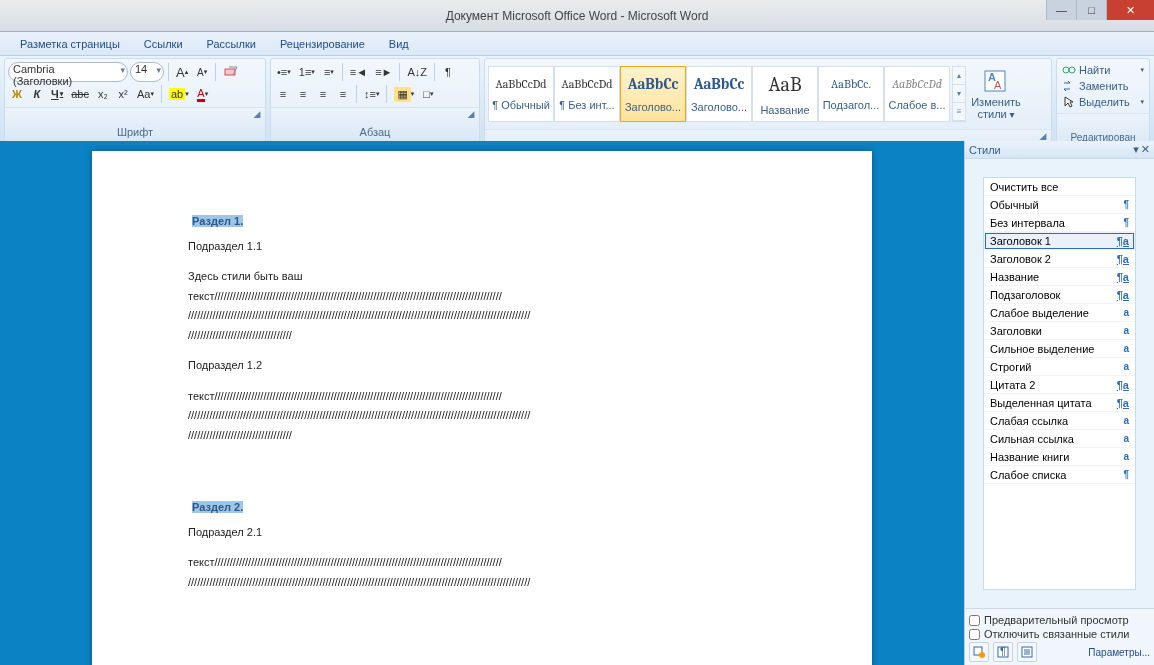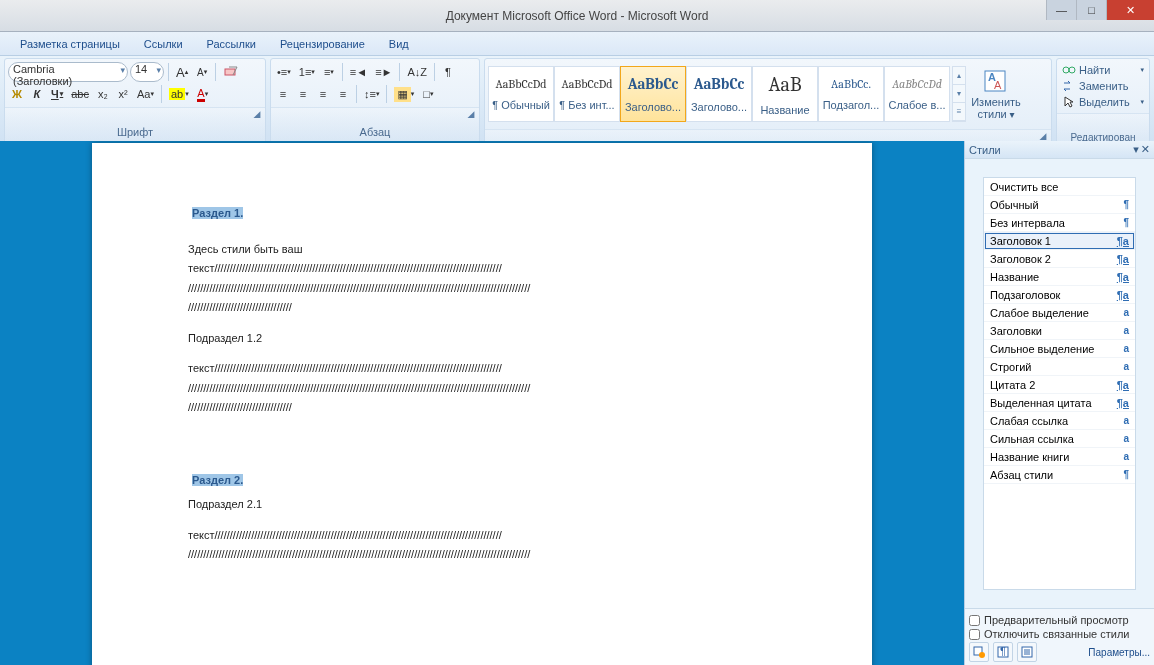--- a/index.html
+++ b/index.html
@@ -28,21 +28,21 @@
 .gitem.sel-item{border:1.5px solid #f2a71b;background:linear-gradient(#fff2ce,#ffe39b)}
 .gsamp{font-family:Cambria,serif;font-size:12px;color:#333;white-space:nowrap}
 .glbl{font-size:11px;color:#3a5f87;margin-top:8px;white-space:nowrap;overflow:hidden;max-width:62px;text-overflow:ellipsis}
 .gspin{width:14px;height:56px;border:1px solid #d4e0ee;background:#f3f8fc;display:flex;flex-direction:column}
 .gspin div{flex:1;display:flex;align-items:center;justify-content:center;color:#5a7fa8;font-size:8px;border-bottom:1px solid #d4e0ee}
 .vbtn{display:flex;flex-direction:column;align-items:center;justify-content:center;width:56px;height:64px;color:#3a5f87}
 .vbtn .ic{width:28px;height:28px;display:flex;align-items:center;justify-content:center;font-size:20px}
 .vbtn .tx{font-size:10px;text-align:center;line-height:1.1}
 .editrow{display:flex;align-items:center;gap:3px;color:#3a5f87;font-size:10px;padding:1px 2px}
 .workspace{position:absolute;top:141px;left:0;right:0;bottom:0;display:flex}
-.docarea{flex:1;background:#0b82c3;overflow:auto;padding:2px 20px 0 20px;display:flex;justify-content:center}
+.docarea{flex:1;background:#0b82c3;overflow:auto;padding:10px 20px 0 20px;display:flex;justify-content:center}
 .page{width:780px;min-height:1000px;background:#fff;box-shadow:0 0 6px rgba(0,0,0,0.35);padding:48px 72px 40px 96px;line-height:1.5;font-size:13px;color:#222;font-family:Calibri,Arial,sans-serif}
 .page .h1{font-family:Cambria,serif;font-size:17px;font-weight:bold;color:#2b598e;display:inline-block;padding:2px 4px;margin-top:6px}
 .page .h1 .hl{background:#9fc6e7}
 .page p{margin:3px 0;word-break:break-all}
 .sub{margin-top:8px}
 .stylepane{width:190px;background:#e9f3fb;border-left:1px solid #b8cee4;display:flex;flex-direction:column;font-size:11px}
 .sphead{height:18px;display:flex;align-items:center;padding:0 4px;background:linear-gradient(#eaf3fb,#d5e5f5);color:#3a5f87;border-bottom:1px solid #c9dae9}
 .sphead .sp{margin-left:auto;display:flex;gap:2px}
 .splist{flex:1;overflow:auto;background:#fff;margin:18px;border:1px solid #c9dae9}
 .spitem{height:18px;display:flex;align-items:center;padding:0 6px;border-bottom:1px solid #f0f4f8;justify-content:space-between;cursor:pointer}
@@ -255,20 +255,21 @@
       </div>
     </div>
     <div class="glabel">Редактирован</div>
   </div>
 </div>
 
 <div class="workspace">
   <div class="docarea">
     <div class="page">
       <div class="h1"><span class="hl">Раздел 1.</span></div>
+      <p class="sub">Подраздел 1.1</p>
       <p style="margin-top:14px">Здесь стили быть ваш</p>
       <p>текст//////////////////////////////////////////////////////////////////////////////////////////////</p>
       <p>////////////////////////////////////////////////////////////////////////////////////////////////////////////////</p>
       <p>//////////////////////////////////</p>
       <p class="sub" style="margin-top:14px">Подраздел 1.2</p>
       <p style="margin-top:14px">текст//////////////////////////////////////////////////////////////////////////////////////////////</p>
       <p>////////////////////////////////////////////////////////////////////////////////////////////////////////////////</p>
       <p>//////////////////////////////////</p>
       <br><br>
       <div class="h1"><span class="hl">Раздел 2.</span></div>
@@ -345,21 +346,21 @@
         </div>
         <div class="spitem">
           <span>Сильная ссылка</span>
           <span class="ic">a</span>
         </div>
         <div class="spitem">
           <span>Название книги</span>
           <span class="ic">a</span>
         </div>
         <div class="spitem">
-          <span>Абзац стили</span>
+          <span>Слабое списка</span>
           <span class="ic">¶</span>
         </div>
       </div>
     <div class="spfoot">
       <label>
           <input type="checkbox" style="">
           <span>Предварительный просмотр</span>
         </label>
       <label>
           <input type="checkbox" style="">

